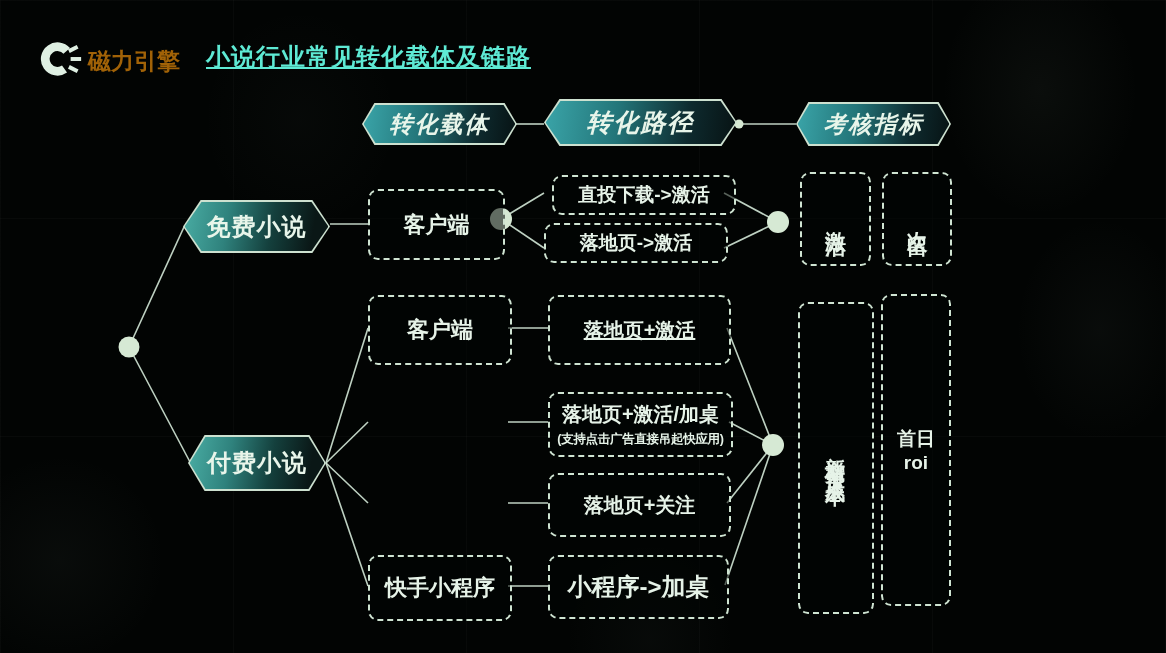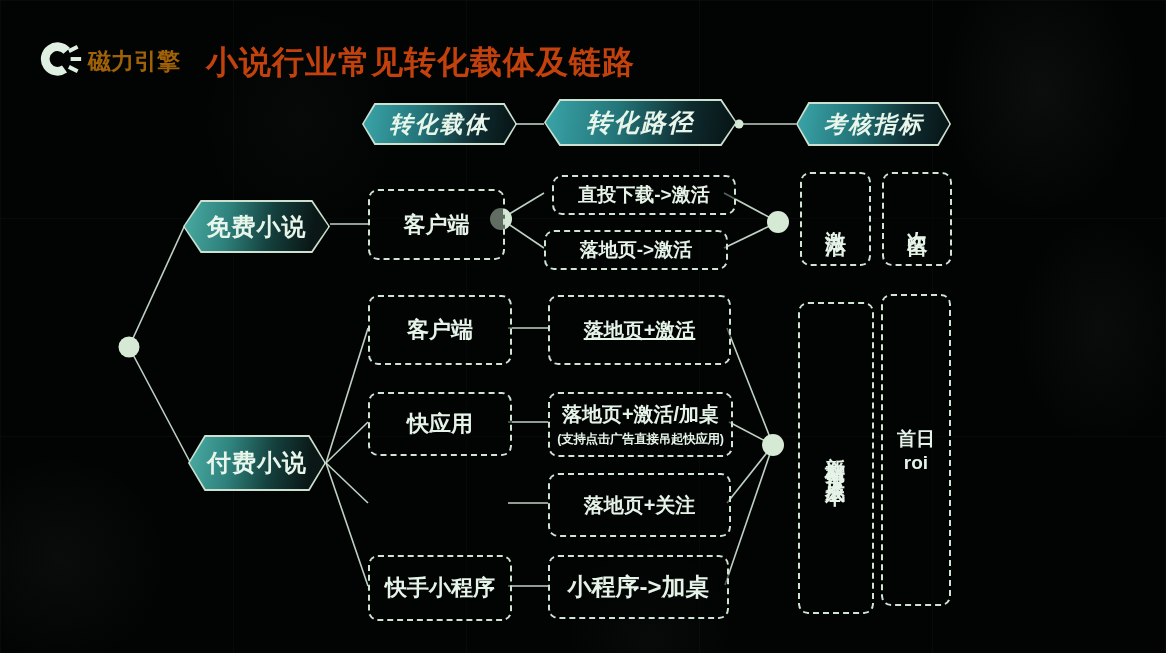--- a/index.html
+++ b/index.html
@@ -36,22 +36,22 @@
     font-style:italic;font-weight:700;letter-spacing:2px;font-family:Liberation Mono, monospace;}
   
   .dbox{position:absolute;z-index:2;border:2px dashed #cfe4d2;border-radius:10px;
     background:rgba(2,6,4,0.55);display:flex;align-items:center;justify-content:center;
     font-weight:700;color:#e6f3e8;text-align:center;}
   .dbox .sub{font-size:12.5px;margin-top:3px;letter-spacing:-0.3px;}
   .col{flex-direction:column;}
   .vtext{writing-mode:vertical-rl;text-orientation:upright;letter-spacing:5px;}
   .header{position:absolute;left:0;top:0;width:100%;z-index:2;}
   .logo-text{position:absolute;left:88px;top:46px;font-size:23px;font-weight:700;color:#a16207;}
-  .page-title{position:absolute;left:206px;top:41px;font-size:32px;font-weight:700;
-    letter-spacing:1px;color:#c2410c;}
+  .page-title{position:absolute;left:206px;top:41px;font-size:24px;font-weight:700;
+    letter-spacing:1px;color:#5eead4;text-decoration:underline;}
 </style>
 </head>
 <body>
 
 <div class="stage">
   <div class="collage"></div>
 
   <svg class="wires" width="1166" height="653">
 
     <line class="wire" x1="516" y1="124" x2="544" y2="124"></line>
@@ -123,42 +123,39 @@
     <div class="hf">
         <span>免费小说</span>
       </div>
   </div>
   <div class="dbox" style="left:368px;top:189px;width:133px;height:67px;font-size:22px;">
     <span>客户端</span>
   </div>
   <div class="dbox" style="left:552px;top:175px;width:180px;height:36px;font-size:19px;">
     <span>直投下载-&gt;激活</span>
   </div>
-  <div class="dbox" style="left:544px;top:230px;width:180px;height:36px;font-size:19px;">
+  <div class="dbox" style="left:544px;top:223px;width:180px;height:36px;font-size:19px;">
     <span>落地页-&gt;激活</span>
   </div>
   <div class="dbox" style="left:800px;top:172px;width:67px;height:90px;font-size:21px;">
     <span class="vtext">激活</span>
   </div>
   <div class="dbox" style="left:882px;top:172px;width:66px;height:90px;font-size:21px;">
     <span class="vtext">次留</span>
   </div>
 
   <div class="hex hex-cat" style="left:188px;top:435px;width:138px;height:56px;">
     <div class="hb"></div>
     <div class="hf">
         <span>付费小说</span>
       </div>
   </div>
 
   <div class="dbox" style="left:368px;top:295px;width:140px;height:66px;font-size:22px;">
     <span>客户端</span>
-  </div>
-  <div class="dbox" style="left:368px;top:392px;width:140px;height:60px;font-size:22px;">
-    <span>快应用</span>
   </div>
   <div class="dbox" style="left:368px;top:555px;width:140px;height:62px;font-size:22px;">
     <span>快手小程序</span>
   </div>
 
   <div class="dbox" style="left:548px;top:295px;width:179px;height:66px;font-size:20px;text-decoration:underline;">
     <span>落地页+激活</span>
   </div>
   <div class="dbox col" style="left:548px;top:392px;width:181px;height:61px;font-size:20px;">
     <span>落地页+激活/加桌</span>

